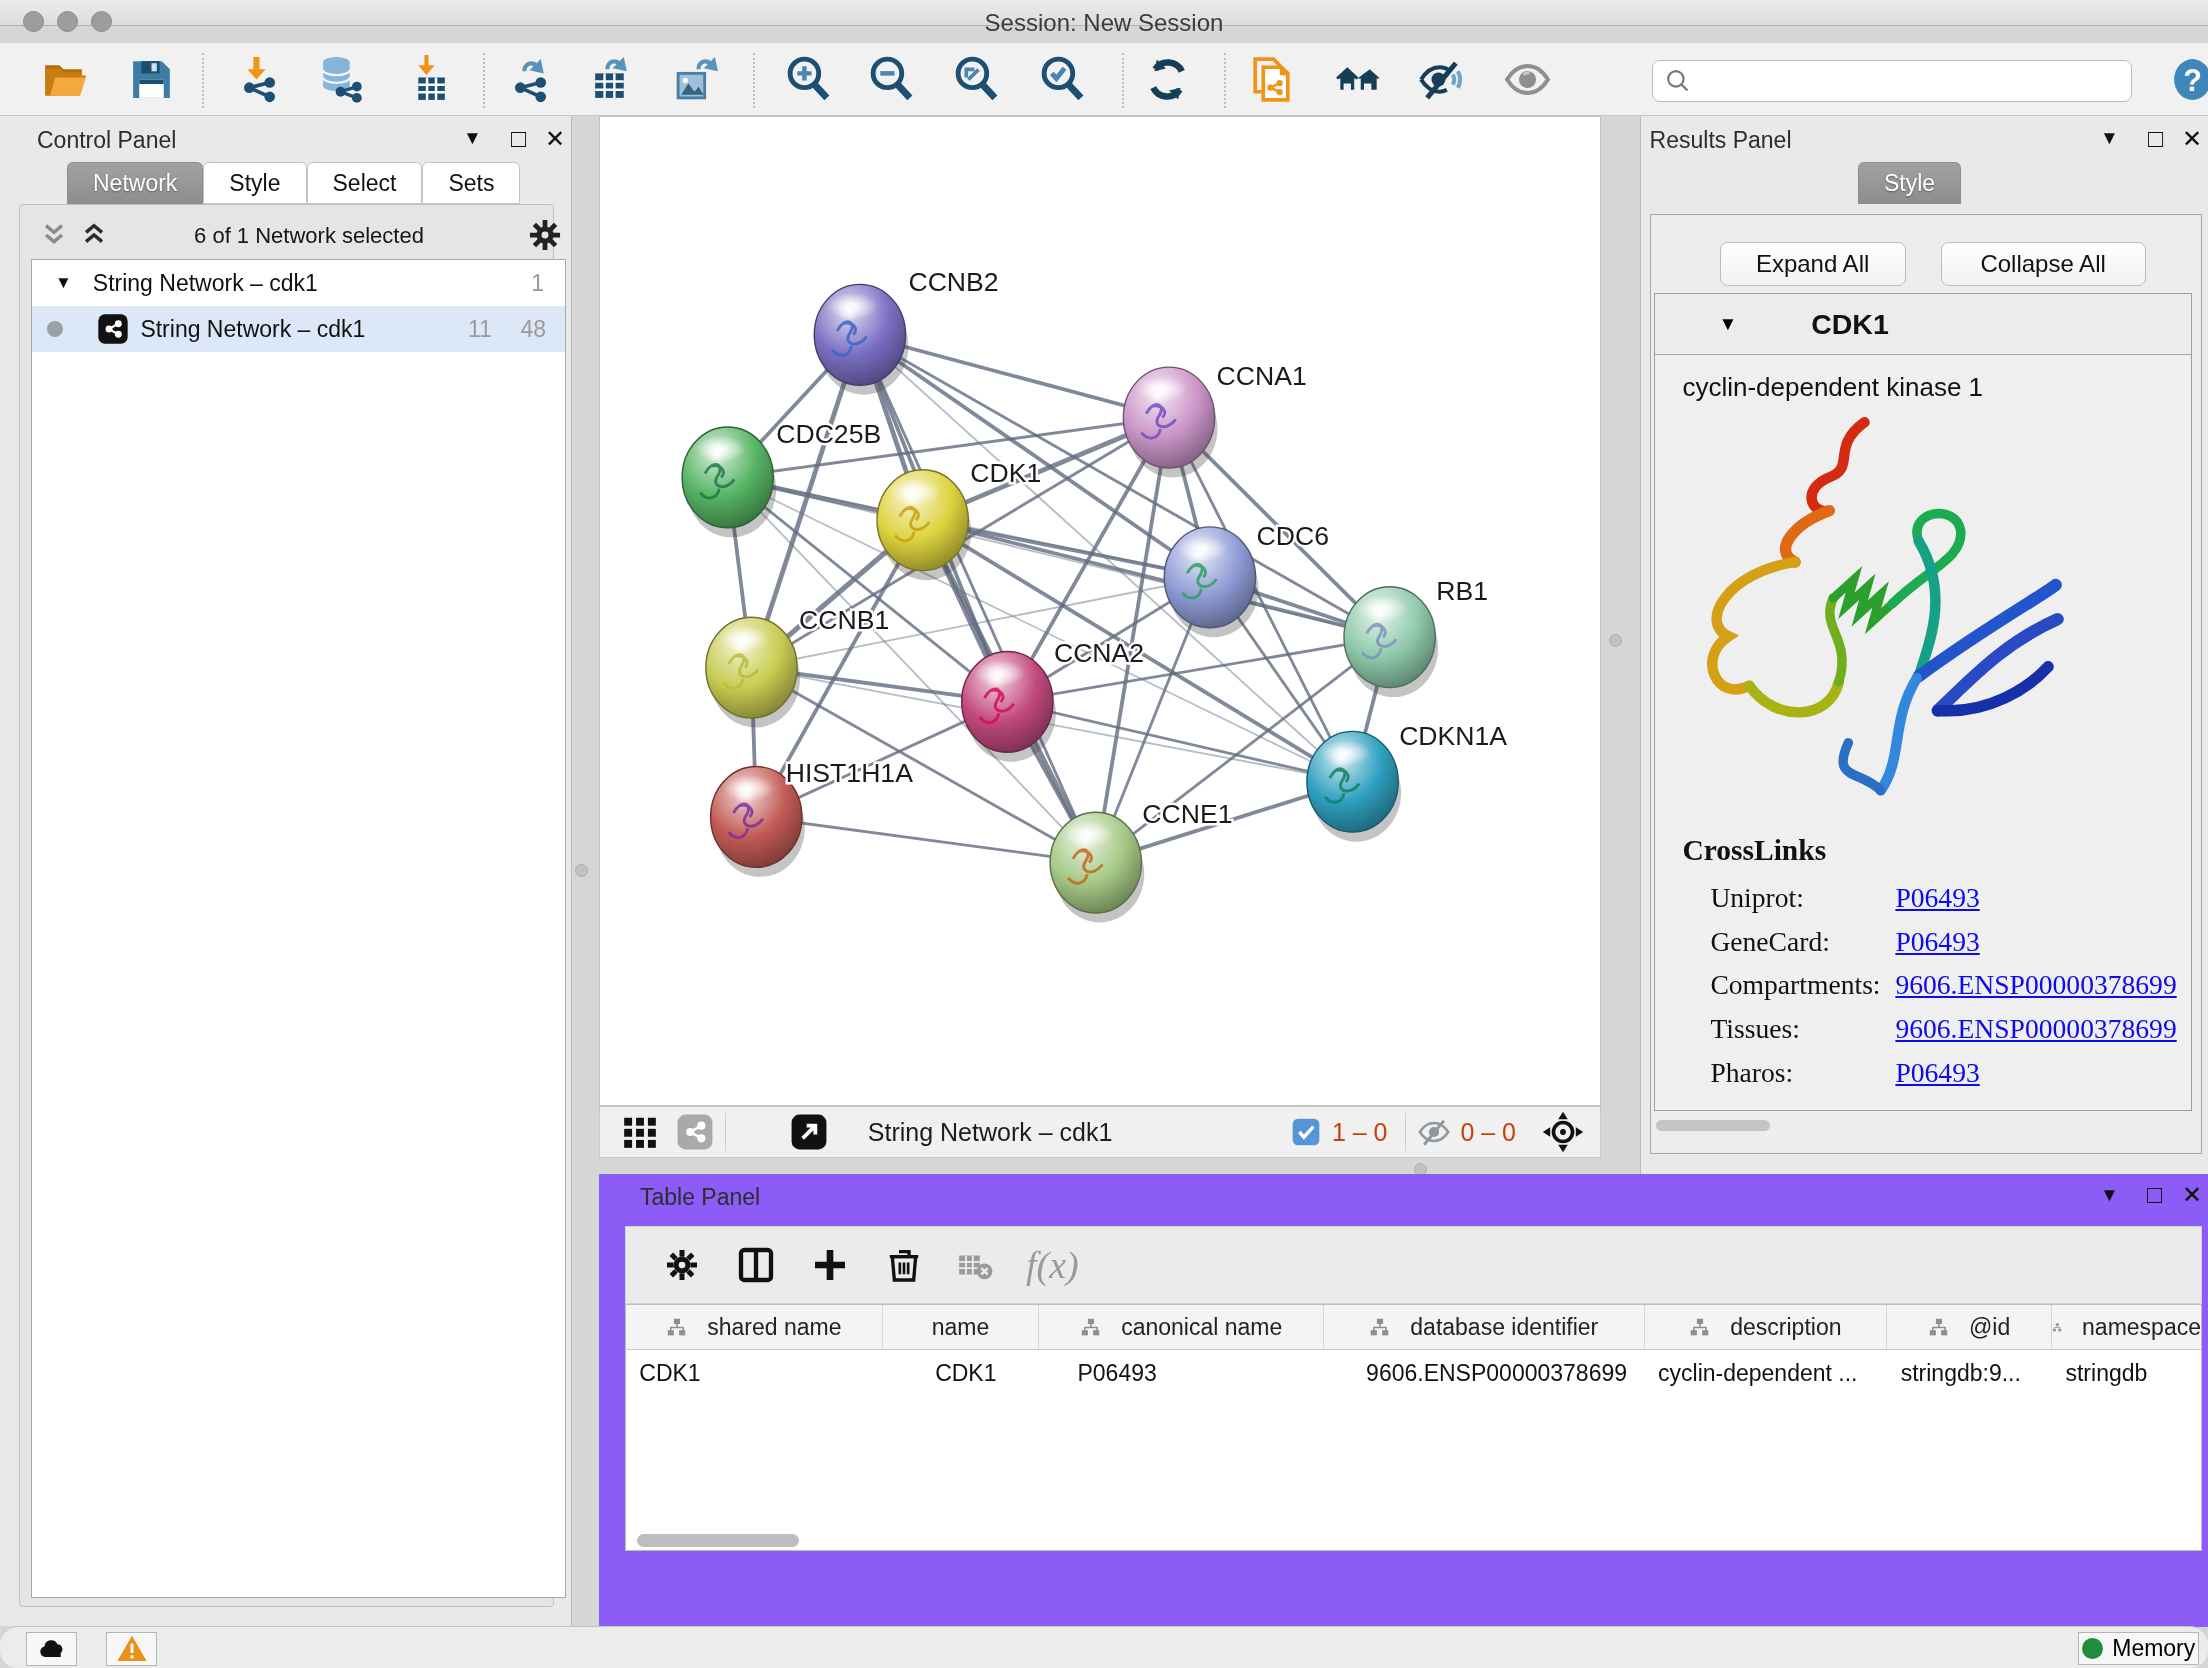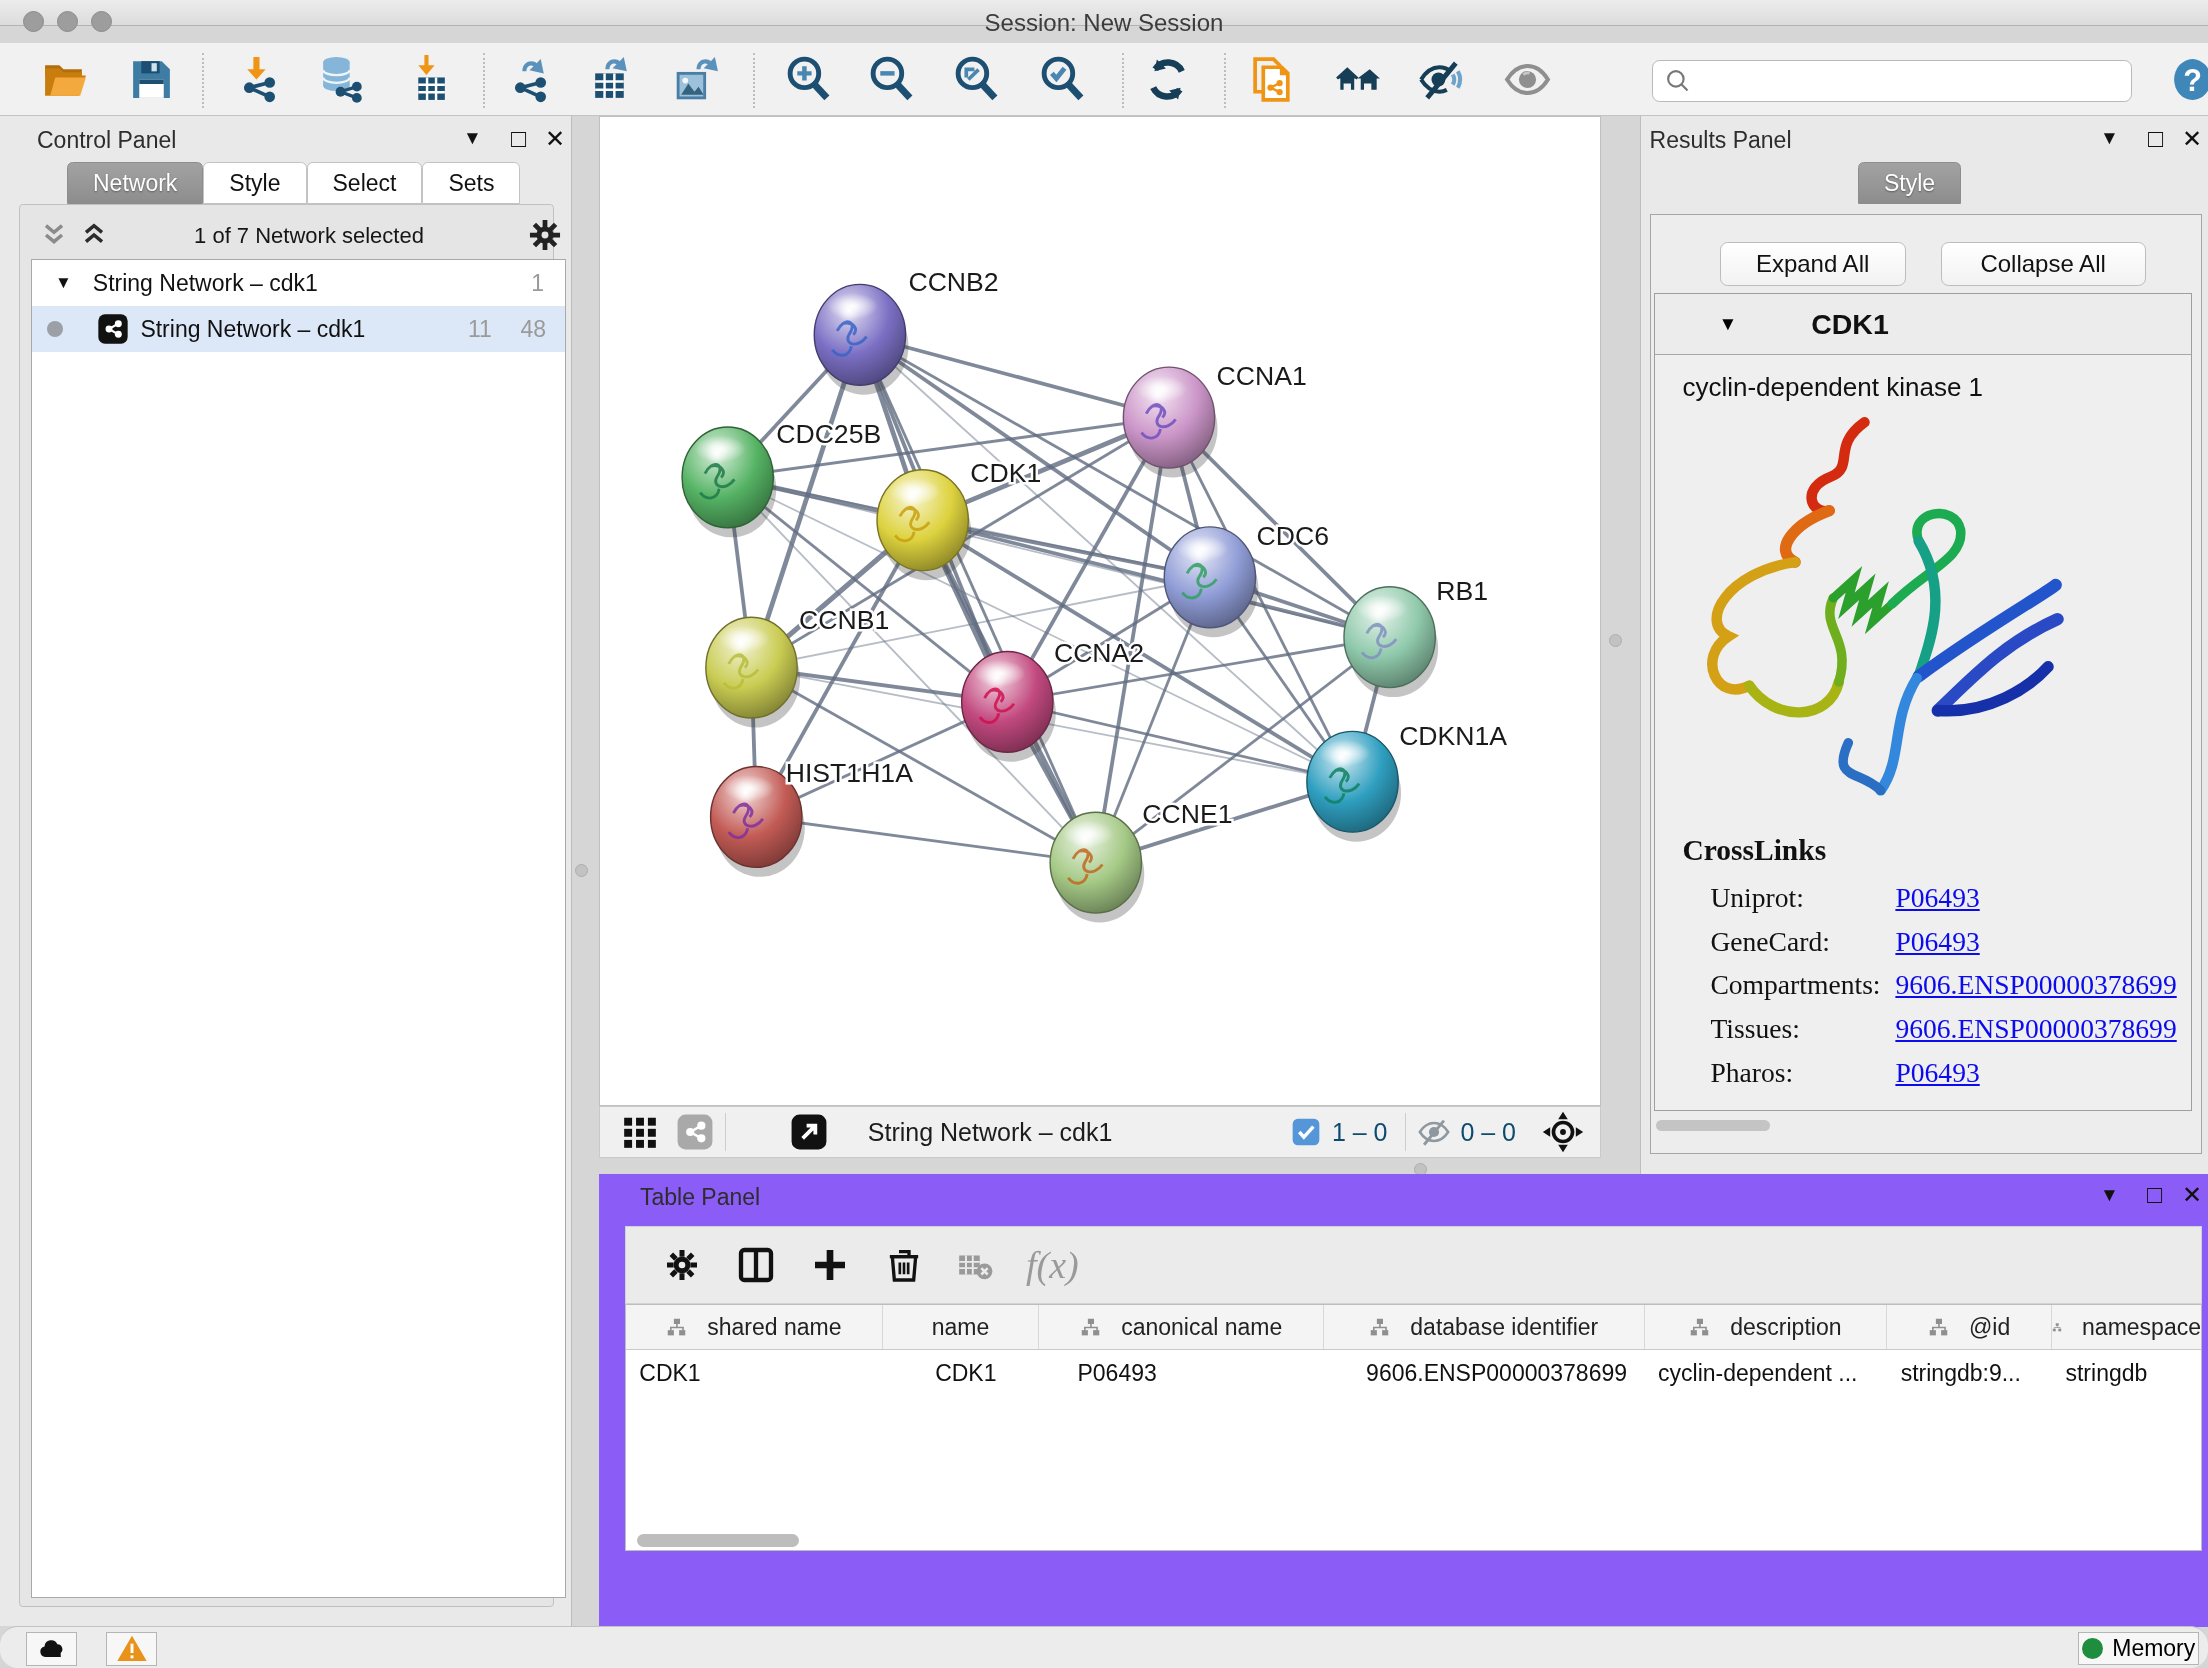--- a/index.html
+++ b/index.html
@@ -28,21 +28,21 @@
   .btn { background:linear-gradient(#ffffff,#f2f2f2); border:1px solid #bcbcbc; border-radius:7.6px; font-size:24px; color:#111; text-align:center; }
   #rp-outer { left:8.6px; top:98px; width:552px; height:940px; border:1px solid #a6a6a6; background:#ededed; }
   #rp-section { left:3.8px; top:78px; width:538px; height:818px; border:1px solid #9f9f9f; background:#efefef; }
   .serif { font-family:"Liberation Serif","DejaVu Serif",serif; }
   .xlink { color:#0b0bee; text-decoration:underline; }
   .xrow { position:absolute; left:55px; font-size:27.6px; color:#111; }
   
   #net-canvas { left:599px; top:116px; width:1002px; height:990px; background:#fff; border:1px solid #c0c0c0; }
   #net-toolbar { left:599px; top:1106px; width:1002px; height:52px; background:#f0f0f0; border:1px solid #c9c9c9; display:flex; align-items:center; }
   .nt-sep { width:1px; height:38px; background:#cdcdcd; margin:0 11.4px; }
-  .nt-count { font-size:25px; color:#0c4a6e; margin-left:9.5px; }
+  .nt-count { font-size:25px; color:#c2410c; margin-left:9.5px; }
   .gutter-dot { width:13.3px; height:13.3px; border-radius:50%; background:#c2c2c2; border:1px solid #adadad; }
   .node-label { font-size:28px; fill:#1a1a1a; paint-order:stroke; stroke:#ffffff; stroke-width:5px; font-family:"Liberation Sans",sans-serif; }
   
   #table-panel { left:599px; top:1174px; width:1873px; height:453px; background:#8b5cf6; }
   #tp-toolbar { left:26px; top:52px; width:1577px; height:78px; background:#ebebeb; border:1px solid #d2d2d2; display:flex; align-items:center; }
   #tp-table { left:26px; top:130px; width:1577px; height:247px; background:#fff; border:1px solid #bdbdbd; overflow:hidden; }
   .th { display:flex; align-items:center; justify-content:center; gap:20px; font-size:23px; color:#222; border-right:1px solid #d8d8d8; height:44px; background:#f4f4f4; }
   .td { font-size:23px; color:#111; padding:9.5px 3.8px 0 13.3px; height:44px; }
   #tp-scroll { left:38px; top:360px; width:162px; height:13.3px; border-radius:6.7px; background:#bdbdbd; }
   .bottom-tab { font-size:24px; padding:7.6px 28.5px; }
@@ -250,21 +250,21 @@
   <div class="abs" style="left:38px; top:103px">
     <svg width="32" height="32" viewBox="0 0 24 24">
         <path d="m6 5 6 5 6-5M6 12l6 5 6-5" fill="none" stroke="#8b8b8b" stroke-width="2.6"></path>
       </svg>
   </div>
   <div class="abs" style="left:78px; top:103px">
     <svg width="32" height="32" viewBox="0 0 24 24">
         <path d="m6 10 6-5 6 5M6 17l6-5 6 5" fill="none" stroke="#2b2b2b" stroke-width="2.6"></path>
       </svg>
   </div>
-  <div class="abs" style="left:119px; top:107px; width:380px; text-align:center; font-size:22px; color:#161616">1 of 7 Network selected</div>
+  <div class="abs" style="left:119px; top:107px; width:380px; text-align:center; font-size:22px; color:#161616">6 of 1 Network selected</div>
   <div class="abs" style="left:526px; top:100px">
     <svg width="38" height="38" viewBox="0 0 24 24">
         <g fill="#222">
           <circle cx="12" cy="12" r="5.4"></circle>
           <g stroke="#222" stroke-width="3">
             <path d="M12 2.5v5M12 16.5v5M2.5 12h5M16.5 12h5M5.3 5.3l3.5 3.5M15.2 15.2l3.5 3.5M18.7 5.3l-3.5 3.5M8.8 15.2l-3.5 3.5"></path>
           </g>
         </g>
         <circle cx="12" cy="12" r="2.2" fill="#e5e5e5"></circle>
       </svg>

